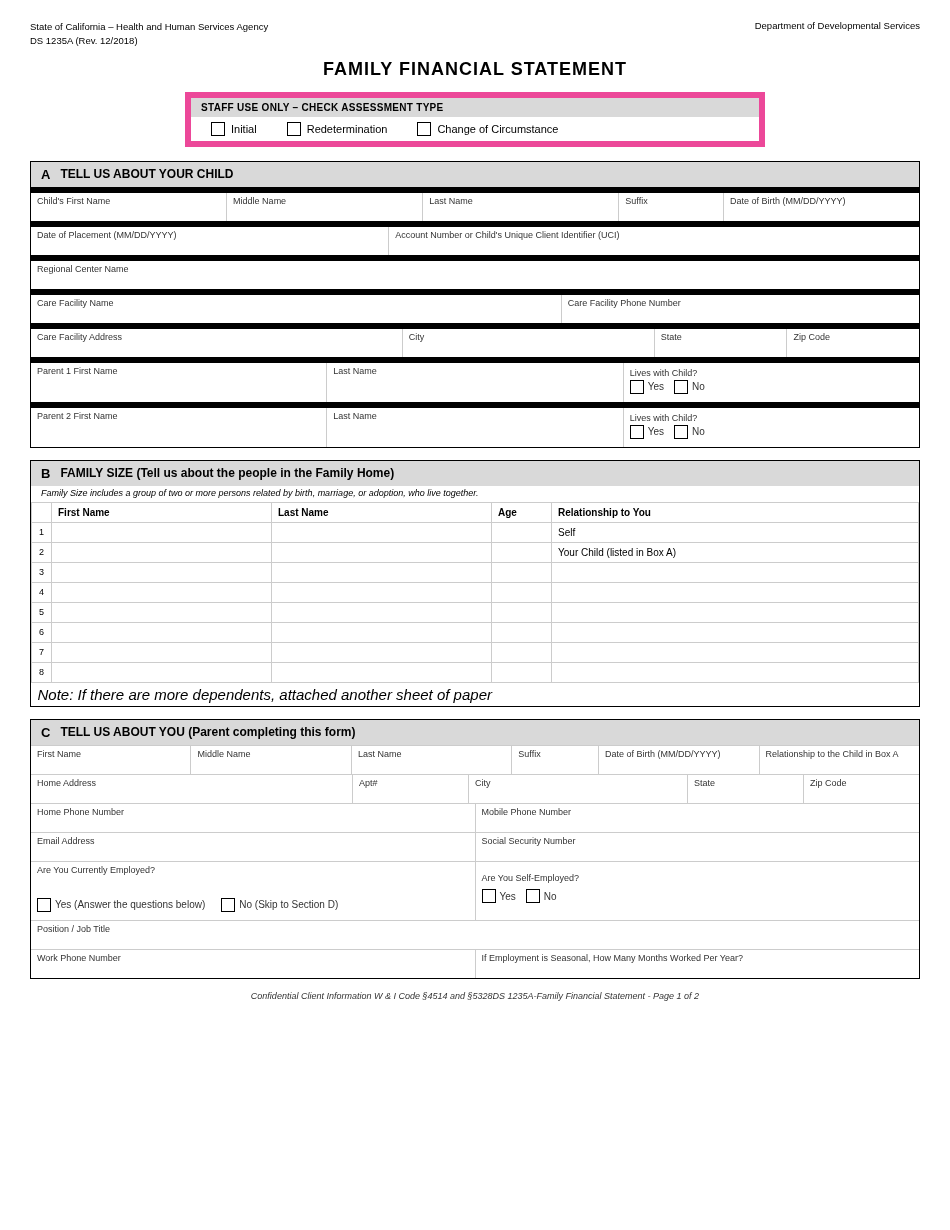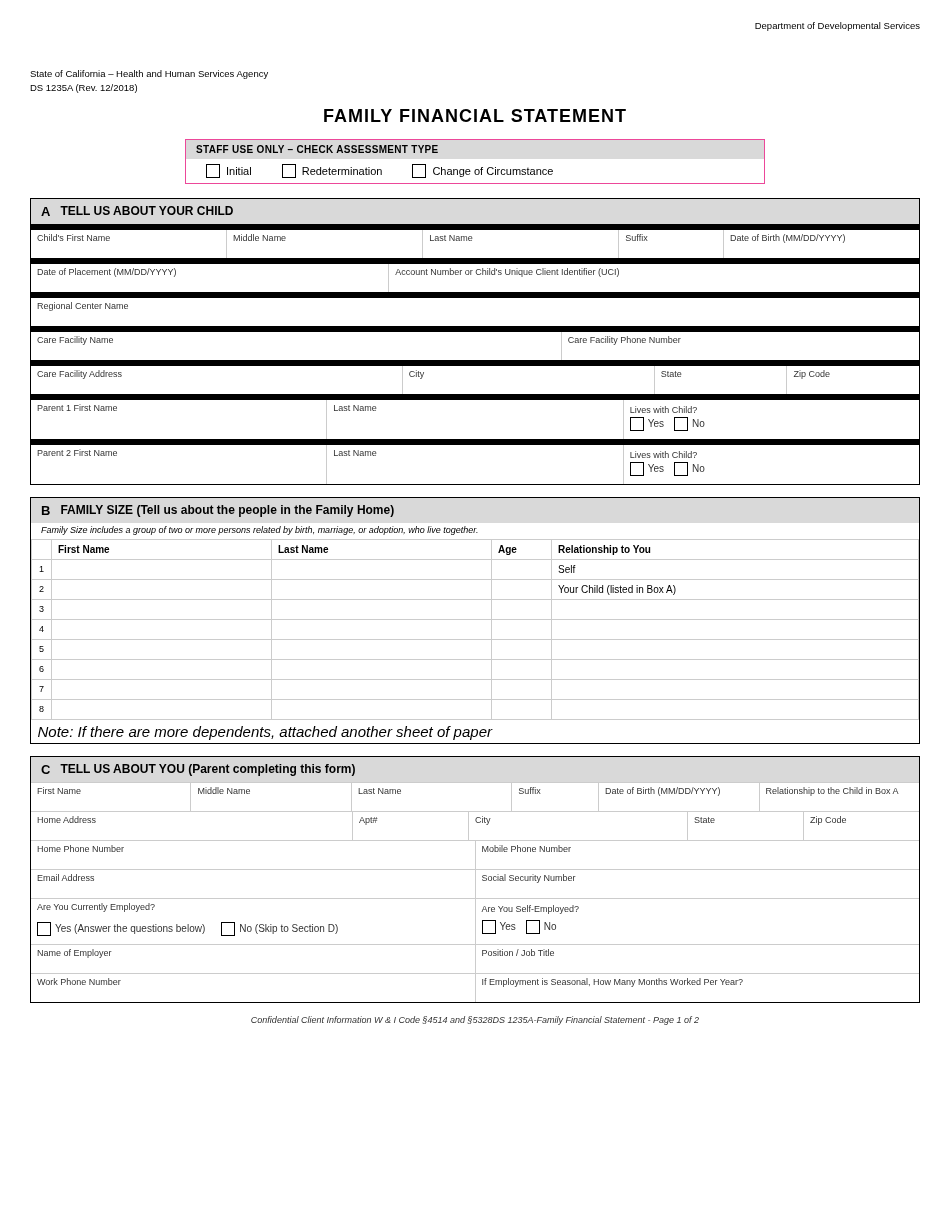--- a/index.html
+++ b/index.html
@@ -11,30 +11,30 @@
       width: 950px;
       min-height: 1230px;
       padding: 20px 30px;
     }
     .header-top {
       display: flex;
       justify-content: space-between;
       font-size: 9.5px;
       margin-bottom: 4px;
     }
-    .header-left { line-height: 1.5; margin-top: 47px; }
+    .header-left { line-height: 1.5; }
     .page-title {
       text-align: center;
       font-size: 18px;
       font-weight: bold;
       letter-spacing: 1px;
       margin: 10px 0 12px 0;
     }
     .staff-box {
-      border: 1px solid #ec4899;
+      border: 6px solid #ec4899;
       width: 580px;
       margin: 0 auto 14px auto;
     }
     .staff-box-header {
       background: #d9d9d9;
       padding: 4px 10px;
       font-size: 10px;
       font-weight: bold;
       letter-spacing: 0.3px;
     }
@@ -449,21 +449,21 @@
   <div class="form-row">
     <div class="form-cell" style="flex:3">
       <span class="cell-label">Email Address</span>
     </div>
     <div class="form-cell" style="flex:3">
       <span class="cell-label">Social Security Number</span>
     </div>
   </div>
 
   <div class="form-row" style="min-height: 40px; align-items: center;">
-    <div class="form-cell" style="flex:3; display:flex; flex-direction:column; gap:8px;">
+    <div class="form-cell" style="flex:3; display:flex; flex-direction:column; gap:21px;">
       <span class="cell-label">Are You Currently Employed?</span>
       <div style="display:flex; align-items:center; gap:16px;">
         <div class="yes-no-item">
           <span class="checkbox-square"></span>
           <span>Yes (Answer the questions below)</span>
         </div>
         <div class="yes-no-item">
           <span class="checkbox-square"></span>
           <span>No (Skip to Section D)</span>
         </div>
@@ -478,23 +478,20 @@
         </div>
         <div class="yes-no-item">
           <span class="checkbox-square"></span>
           <span>No</span>
         </div>
       </div>
     </div>
   </div>
 
   <div class="form-row">
-    <div class="form-cell" style="flex:3">
-      <span class="cell-label">Name of Employer</span>
-    </div>
     <div class="form-cell" style="flex:3">
       <span class="cell-label">Position / Job Title</span>
     </div>
   </div>
 
   <div class="form-row">
     <div class="form-cell" style="flex:3">
       <span class="cell-label">Work Phone Number</span>
     </div>
     <div class="form-cell" style="flex:3">

